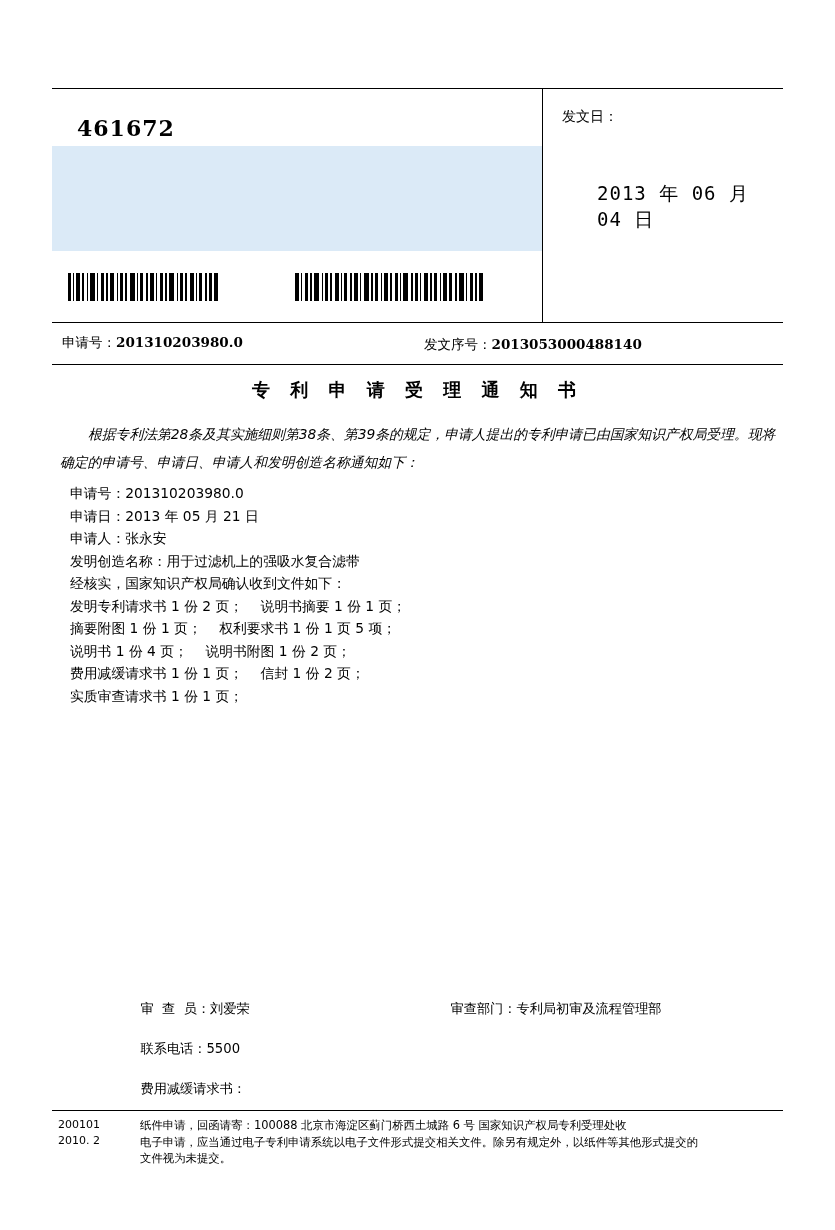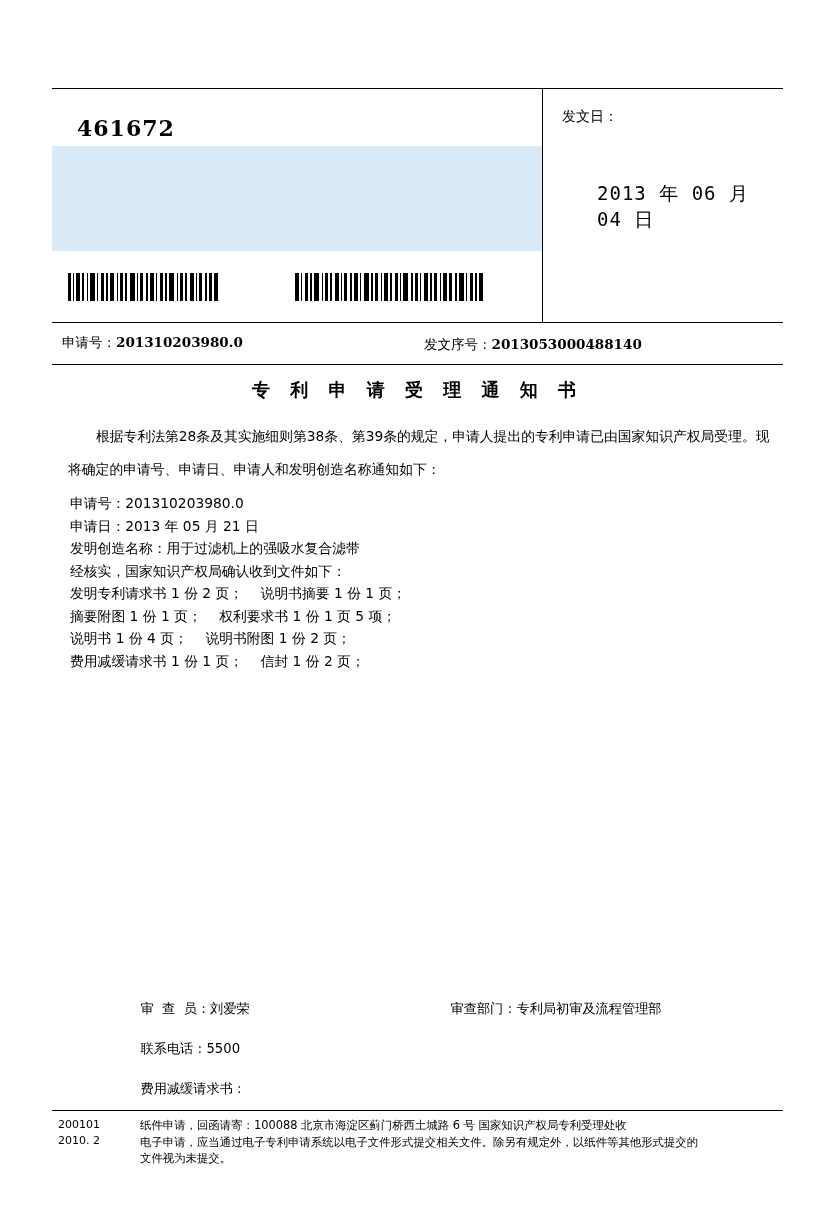--- a/index.html
+++ b/index.html
@@ -162,22 +162,23 @@
   .body-text {
     position: absolute;
     left: 52px;
     top: 420px;
     width: 731px;
     font-size: 13.8px;
     line-height: 21.5px;
   }
   .para {
     text-indent: 28px;
-    margin: 0 0 0 16px;
-    line-height: 33px;
+    margin: 0 0 0 8px;
+    line-height: 28px;
+    font-style: italic;
   }
   .fields {
     margin-top: 6px;
     padding-left: 18px;
   }
   .fields div {
     line-height: 22.5px;
     white-space: pre;
   }
   
@@ -273,26 +274,28 @@
   </div>
   <div class="hr-mid2"></div>
 
   <div class="doc-title">专 利 申 请 受 理 通 知 书</div>
 
   <div class="body-text">
     <p class="para">根据专利法第28条及其实施细则第38条、第39条的规定，申请人提出的专利申请已由国家知识产权局受理。现将确定的申请号、申请日、申请人和发明创造名称通知如下：</p>
     <div class="fields">
       <div>申请号：201310203980.0</div>
       <div>申请日：2013 年 05 月 21 日</div>
+      <div>申请人：张永安</div>
       <div>发明创造名称：用于过滤机上的强吸水复合滤带</div>
       <div>经核实，国家知识产权局确认收到文件如下：</div>
       <div>发明专利请求书 1 份 2 页；    说明书摘要 1 份 1 页；</div>
       <div>摘要附图 1 份 1 页；    权利要求书 1 份 1 页 5 项；</div>
       <div>说明书 1 份 4 页；    说明书附图 1 份 2 页；</div>
       <div>费用减缓请求书 1 份 1 页；    信封 1 份 2 页；</div>
+      <div>实质审查请求书 1 份 1 页；</div>
     </div>
   </div>
 
 
   <div class="sigblock">
     <div class="sigrow">
       <div class="left">
         <span>审  查  员：</span><span>刘爱荣</span>
       </div>
       <div class="right">

